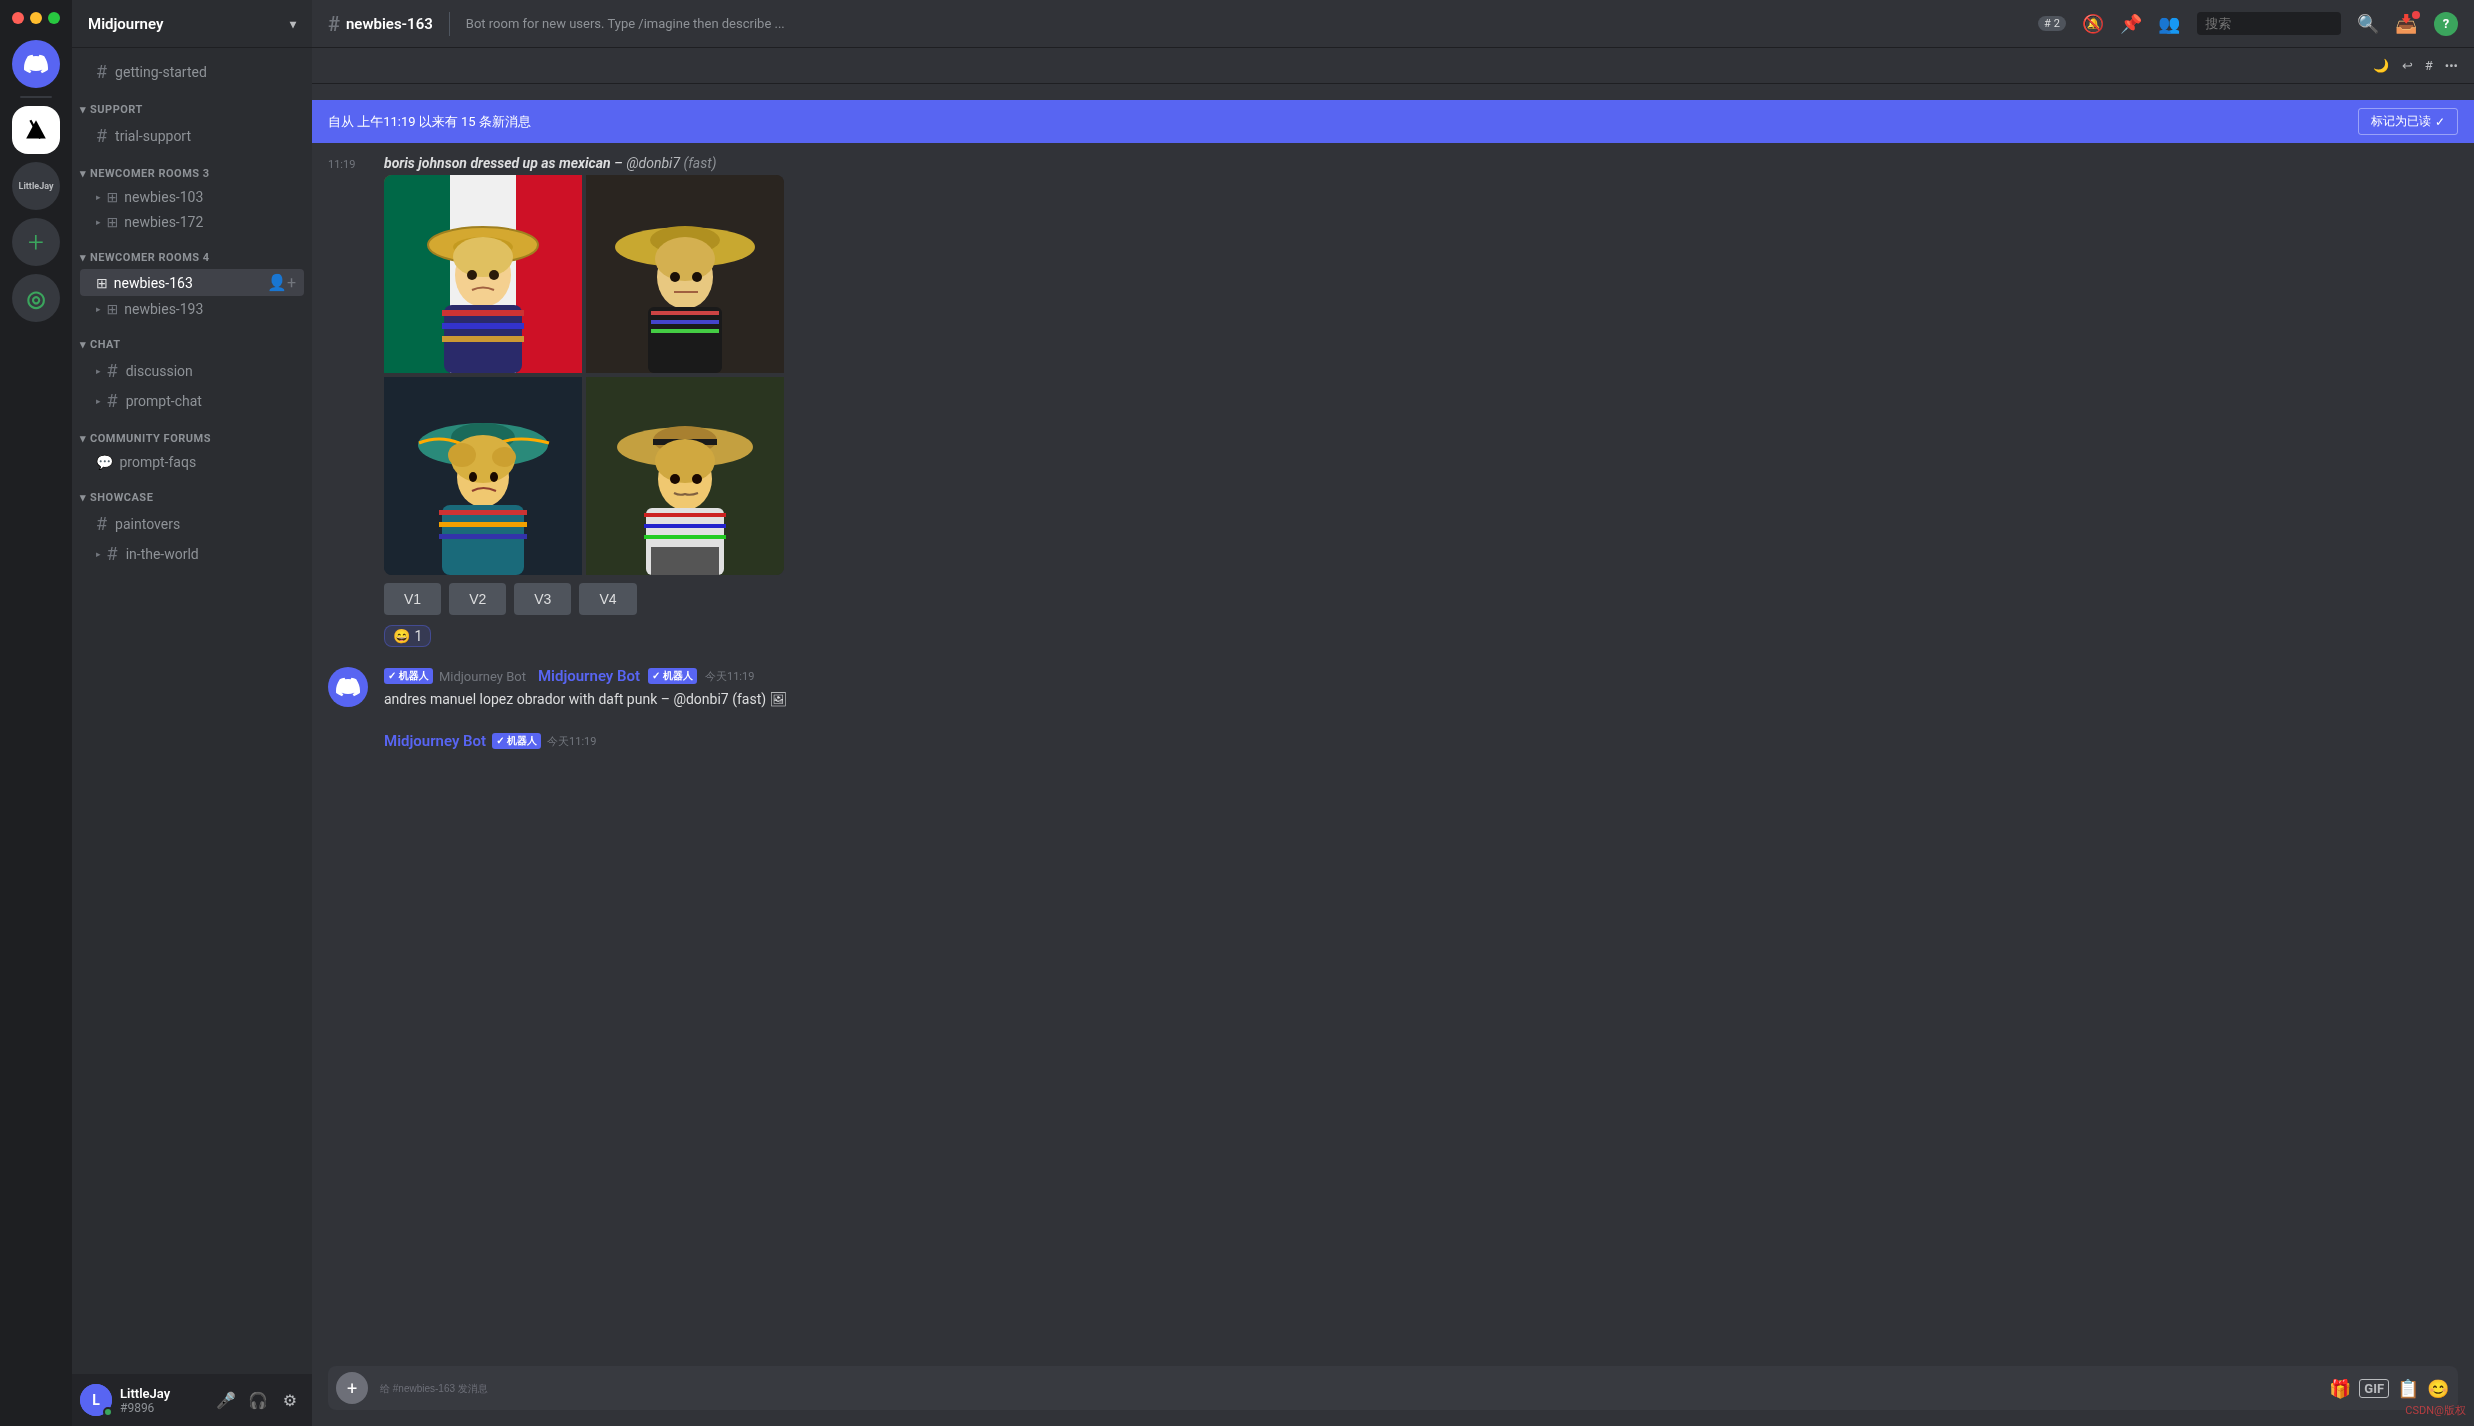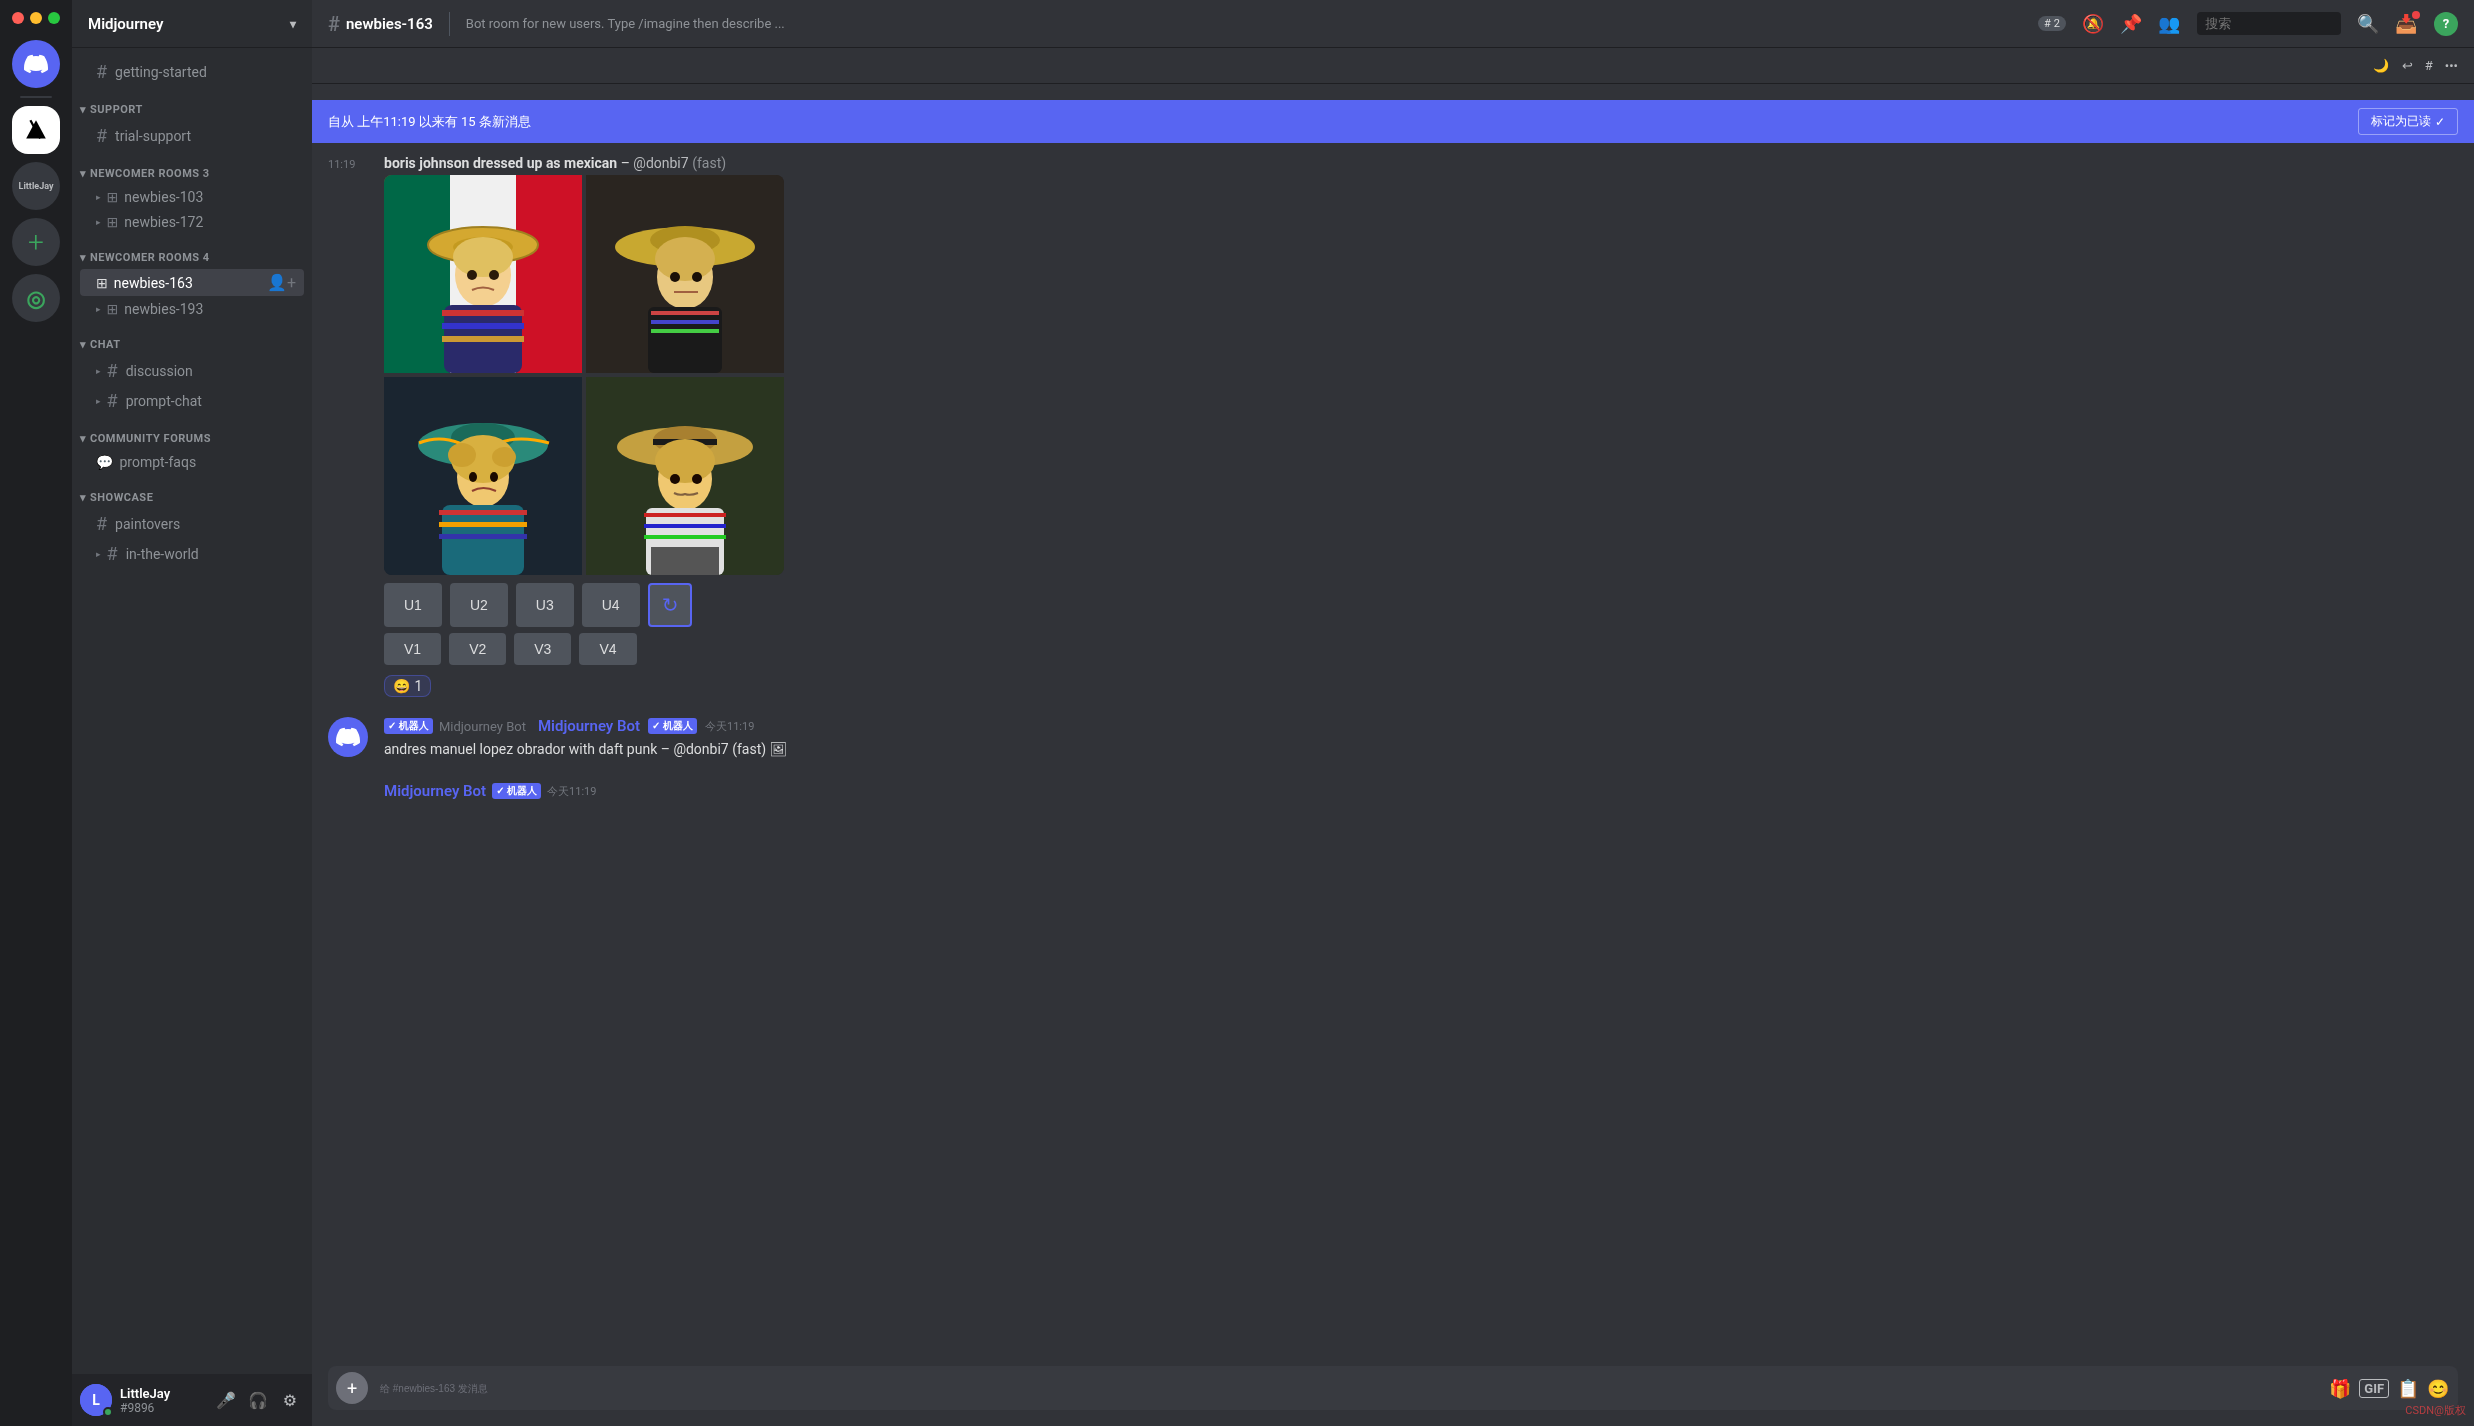--- a/index.html
+++ b/index.html
@@ -247,21 +247,21 @@
 
     
     .message-container {
       padding: 4px 16px;
       display: flex;
       gap: 16px;
       justify-content: flex-end;
     }
     .message-content-area { flex: 1; min-width: 0; }
     .message-header { display: flex; align-items: center; gap: 8px; margin-bottom: 4px; }
-    .message-username { font-weight: 600; font-size: 15px; color: #fff; }
+    .message-username { font-weight: 600; font-size: 15px; color: #fff; font-style: italic; }
     .message-text { font-size: 14px; color: #dcddde; line-height: 1.5; margin-bottom: 22px; }
 
     
     .bot-badge {
       background: #5865f2;
       color: white;
       font-size: 10px;
       padding: 1px 4px;
       border-radius: 3px;
       font-weight: 600;
@@ -703,27 +703,20 @@
               <rect x="58" y="136" width="82" height="4" fill="#cc2222"></rect>
               <rect x="58" y="147" width="82" height="4" fill="#2222cc"></rect>
               <rect x="58" y="158" width="82" height="4" fill="#22cc22"></rect>
 
               <rect x="65" y="170" width="68" height="28" fill="#1a1a1a" opacity="0.7"></rect>
             </svg>
           </div>
         </div>
 
         
-        <div class="button-row">
-          <button class="img-btn">U1</button>
-          <button class="img-btn">U2</button>
-          <button class="img-btn">U3</button>
-          <button class="img-btn">U4</button>
-          <button class="img-btn refresh active-refresh" style="font-size:20px;color:#5865f2;border:2px solid #5865f2;">↻</button>
-        </div>
 
         
         <div class="button-row">
           <button class="img-btn">V1</button>
           <button class="img-btn">V2</button>
           <button class="img-btn">V3</button>
           <button class="img-btn">V4</button>
         </div>
 
         

